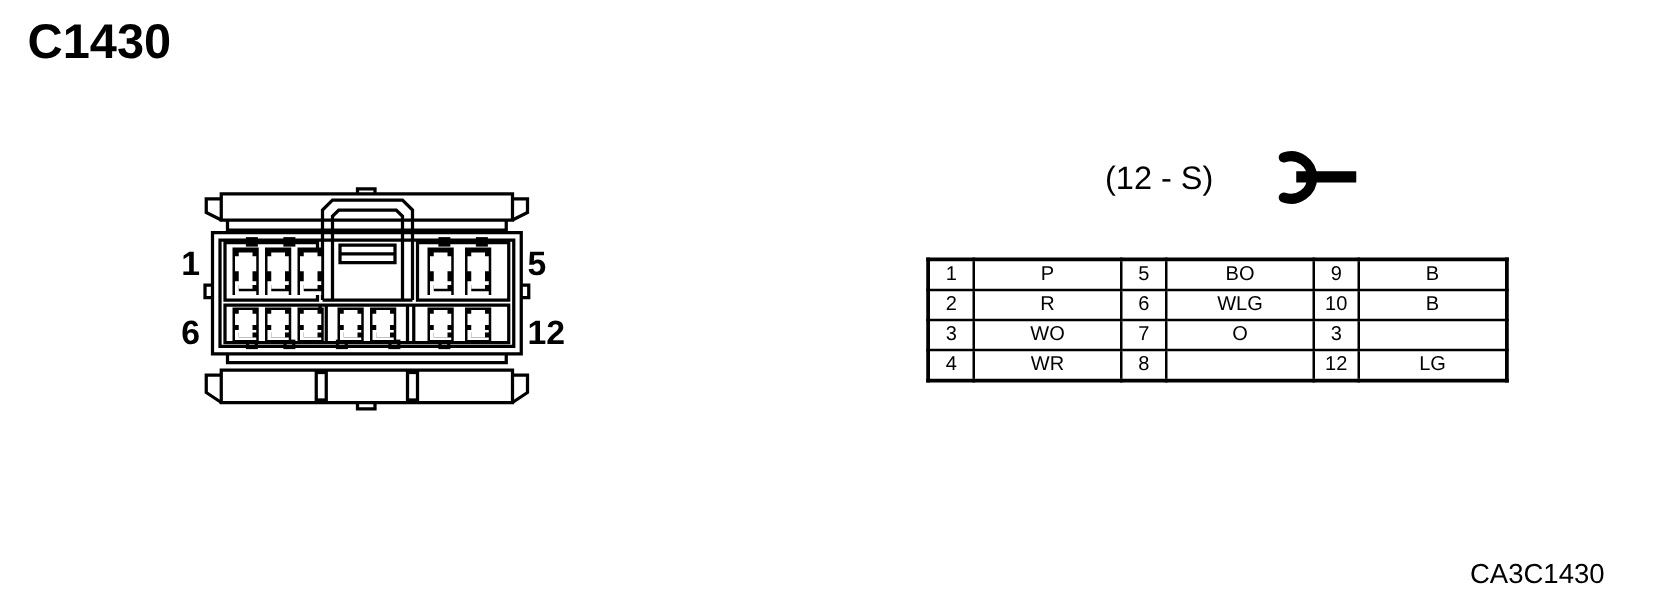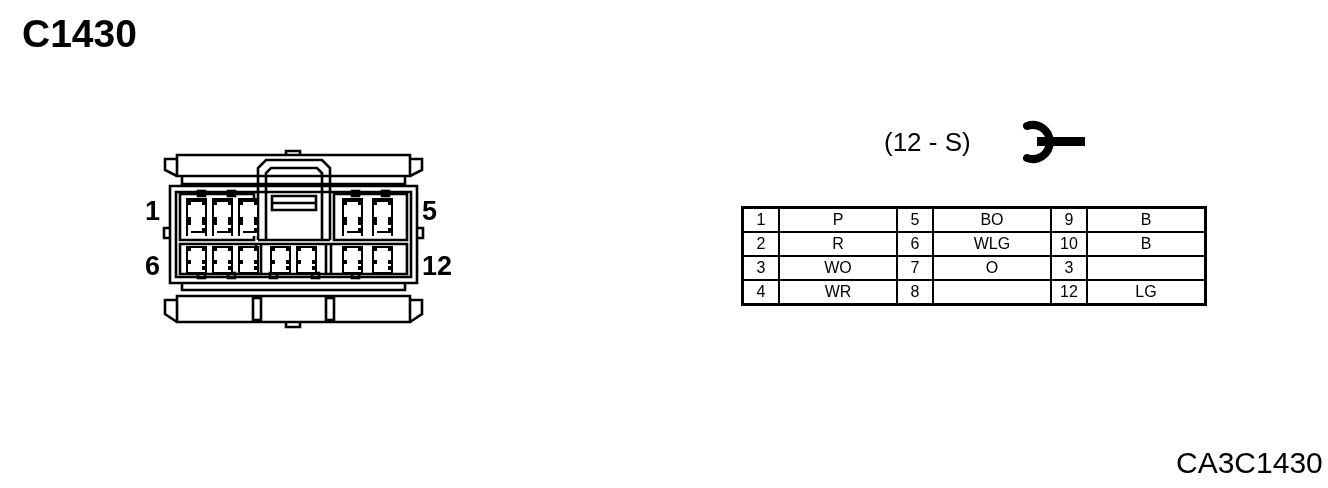--- a/index.html
+++ b/index.html
@@ -25,21 +25,21 @@
     font-weight: bold;
     letter-spacing: 0px;
     line-height: 1;
   }
 
   
   #doc-code {
     position: absolute;
     left: 1176px;
     top: 448px;
-    font-size: 30px;
+    font-size: 22px;
     font-weight: normal;
     line-height: 1;
   }
 
   
   #connector-figure {
     position: absolute;
     left: 140px;
     top: 140px;
     width: 340px;

